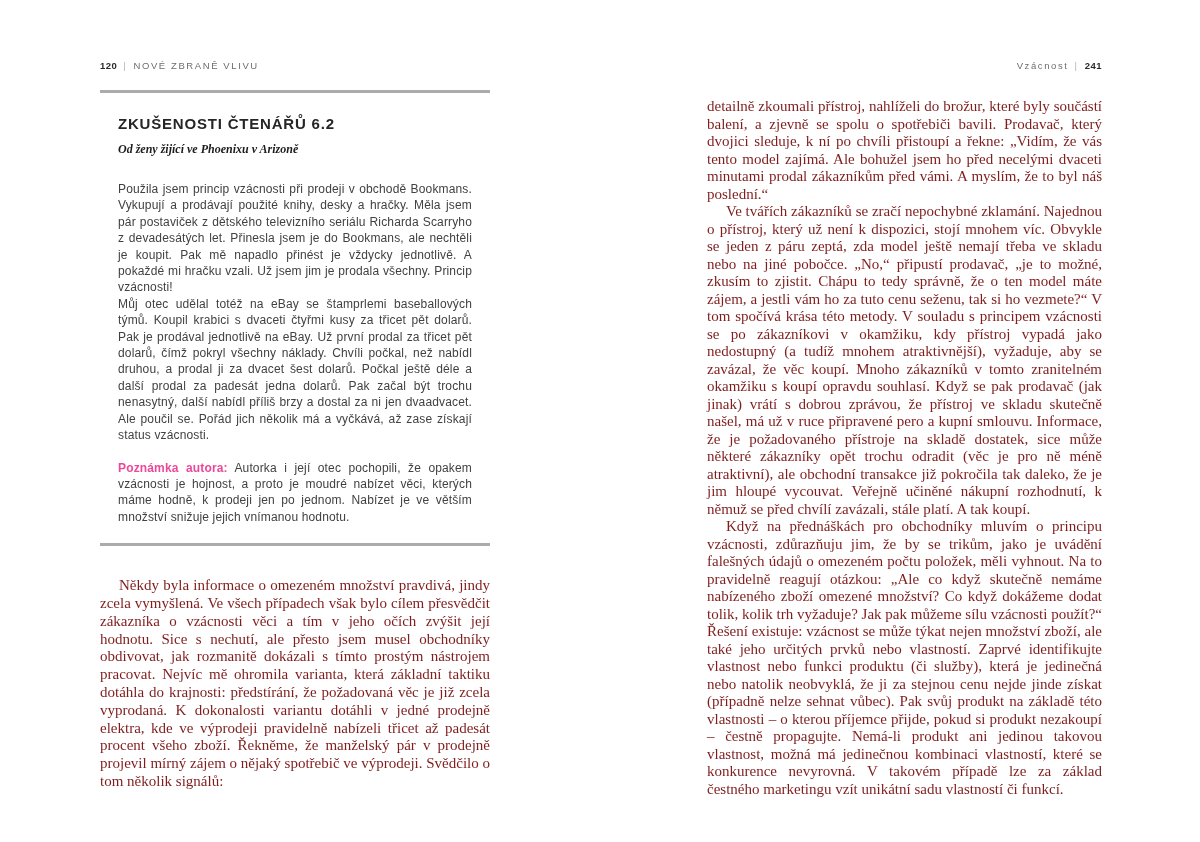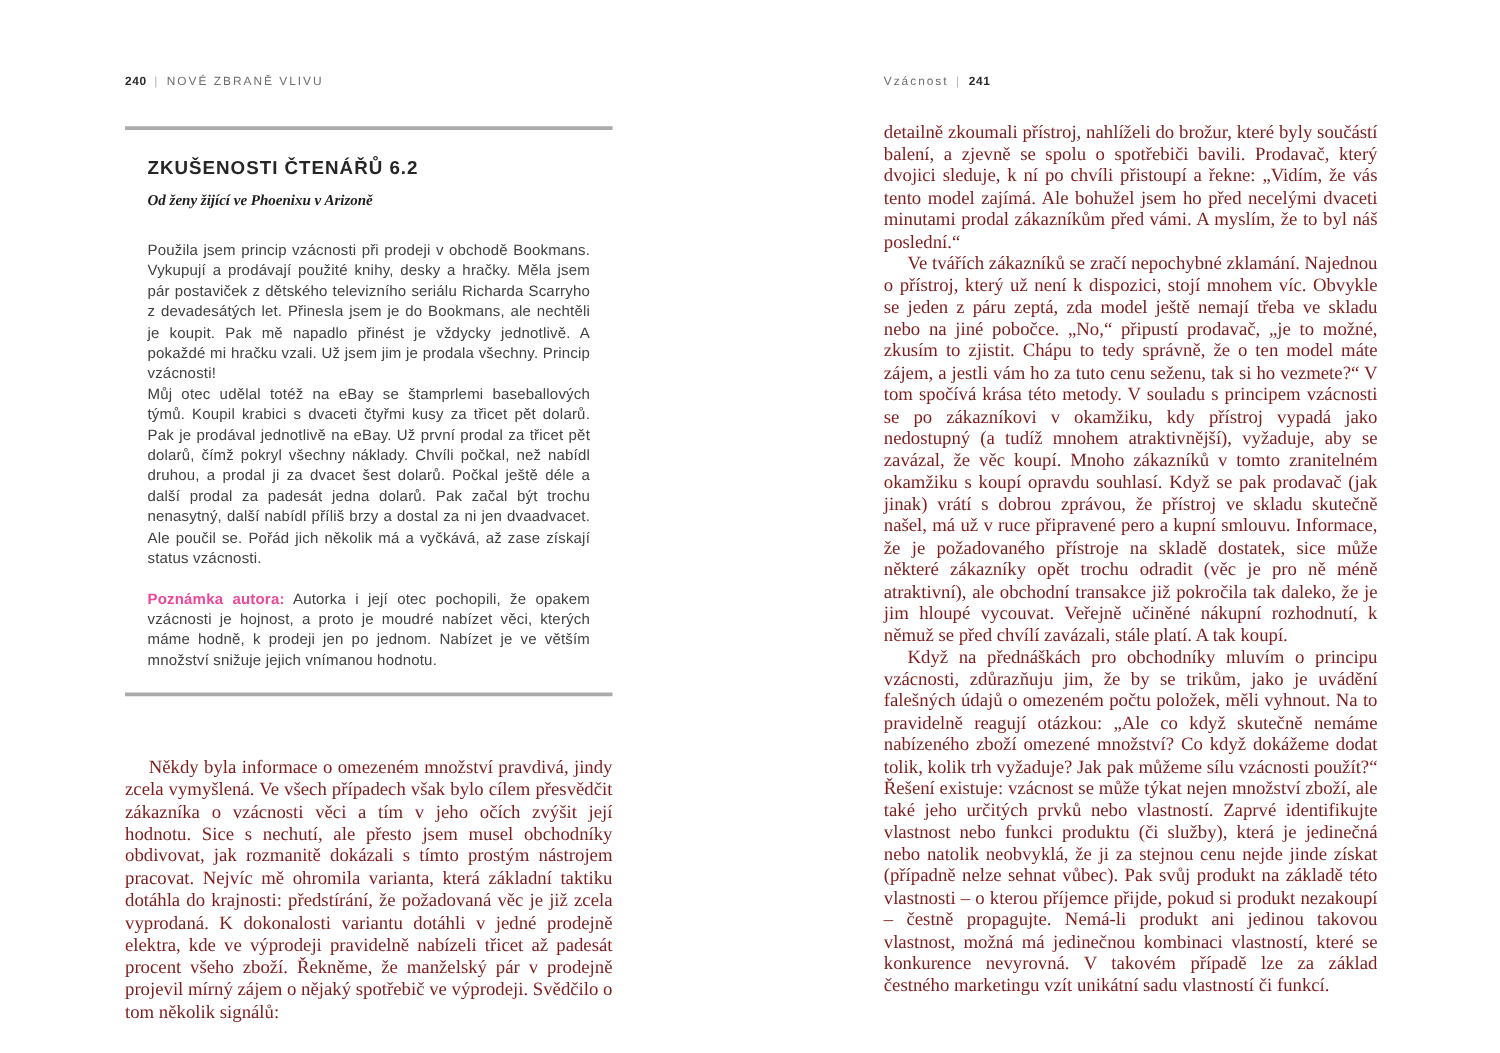--- a/index.html
+++ b/index.html
@@ -25,24 +25,24 @@
     height: 12px;
     line-height: 12px;
     white-space: nowrap;
   }
   .running-head .pn {
     font-weight: bold;
     color: #2a2a2a;
     letter-spacing: 0.5px;
   }
   .running-head .sep { color: #b5b5b5; margin: 0 6px; }
-  .running-head.rh-right { }
+  .running-head.rh-right { text-align: right; }
 
   
-  .reader-box { margin-top: 29px; }
+  .reader-box { margin-top: 18px; }
   .rule {
     height: 3px;
     background: #ababab;
     width: 100%;
   }
   .box-inner { padding: 22px 18px 18px 18px; }
   .box-title {
     margin: 0 0 10px 0;
     font-family: "Liberation Sans", sans-serif;
     font-weight: bold;
@@ -70,36 +70,36 @@
   .box-note { margin-top: 16px; }
   .box-note .b { font-weight: bold; color: #ec4899; }
 
   
   .serif-body p {
     margin: 0;
     font-size: 15px;
     text-align: justify;
     color: #7f1d1d;
   }
-  .page-left  .serif-body { margin-top: 49px; }
+  .page-left  .serif-body { margin-top: 31px; }
   .page-left  .serif-body p { line-height: 17.8px; }
   .page-right .serif-body { margin-top: 26px; }
   .page-right .serif-body p { line-height: 17.5px; }
   .serif-body p.indent { text-indent: 19px; }
   .it { }
   .b  { font-weight: bold; }
 </style>
 </head>
 <body>
 
 <div class="spread">
 
   <div class="page page-left">
     <div class="running-head rh-left">
-      <span class="pn">240</span><span class="sep">|</span><span class="rt">NOVÉ ZBRANĚ VLIVU</span>
+      <span class="pn">120</span><span class="sep">|</span><span class="rt">NOVÉ ZBRANĚ VLIVU</span>
     </div>
 
     <div class="reader-box">
       <div class="rule rule-top"></div>
       <div class="box-inner">
         <h2 class="box-title">ZKUŠENOSTI ČTENÁŘŮ 6.2</h2>
         <div class="box-subtitle">Od ženy žijící ve Phoenixu v Arizoně</div>
         <div class="box-body">
             <p><span>Použila jsem princip vzácnosti při prodeji v obchodě Bookmans. Vykupují a prodávají použité knihy, desky a hračky. Měla jsem pár postaviček z dětského televizního seriálu Richarda Scarryho z devadesátých let. Přinesla jsem je do Bookmans, ale nechtěli je koupit. Pak mě napadlo přinést je vždycky jednotlivě. A pokaždé mi hračku vzali. Už jsem jim je prodala všechny. Princip vzácnosti!</span></p>
             <p class="indent"><span>Můj otec udělal totéž na eBay se štamprlemi baseballových týmů. Koupil krabici s dvaceti čtyřmi kusy za třicet pět dolarů. Pak je prodával jednotlivě na eBay. Už první prodal za třicet pět dolarů, čímž pokryl všechny náklady. Chvíli počkal, než nabídl druhou, a prodal ji za dvacet šest dolarů. Počkal ještě déle a další prodal za padesát jedna dolarů. Pak začal být trochu nenasytný, další nabídl příliš brzy a dostal za ni jen dvaadvacet. Ale poučil se. Pořád jich několik má a vyčkává, až zase získají status vzácnosti.</span></p>

